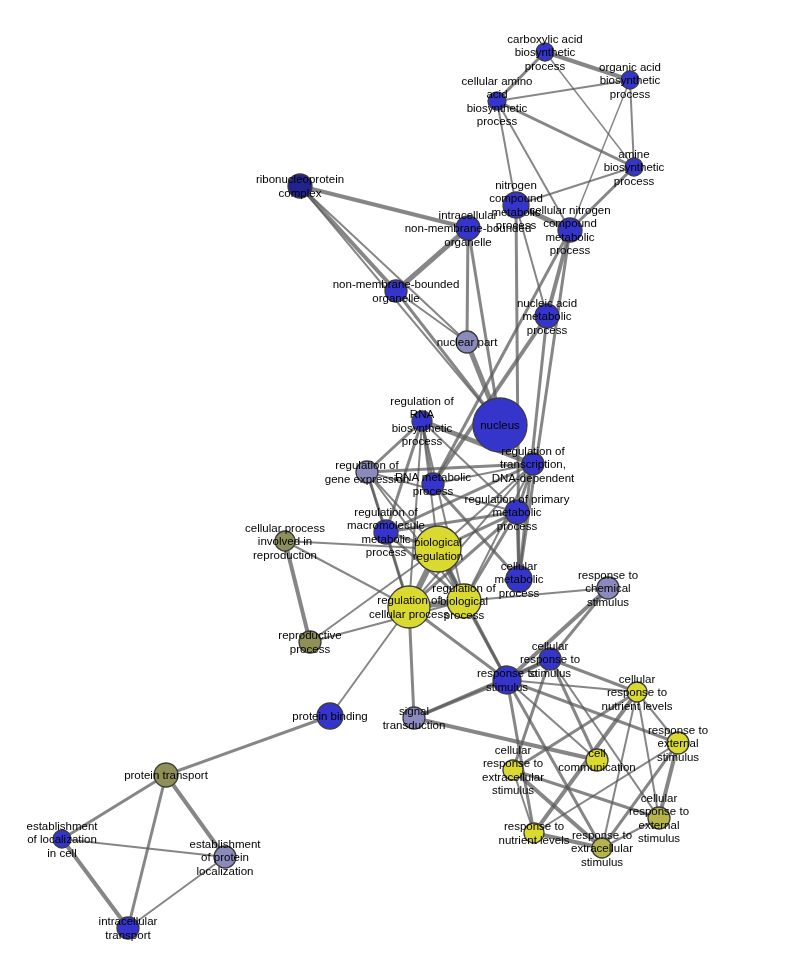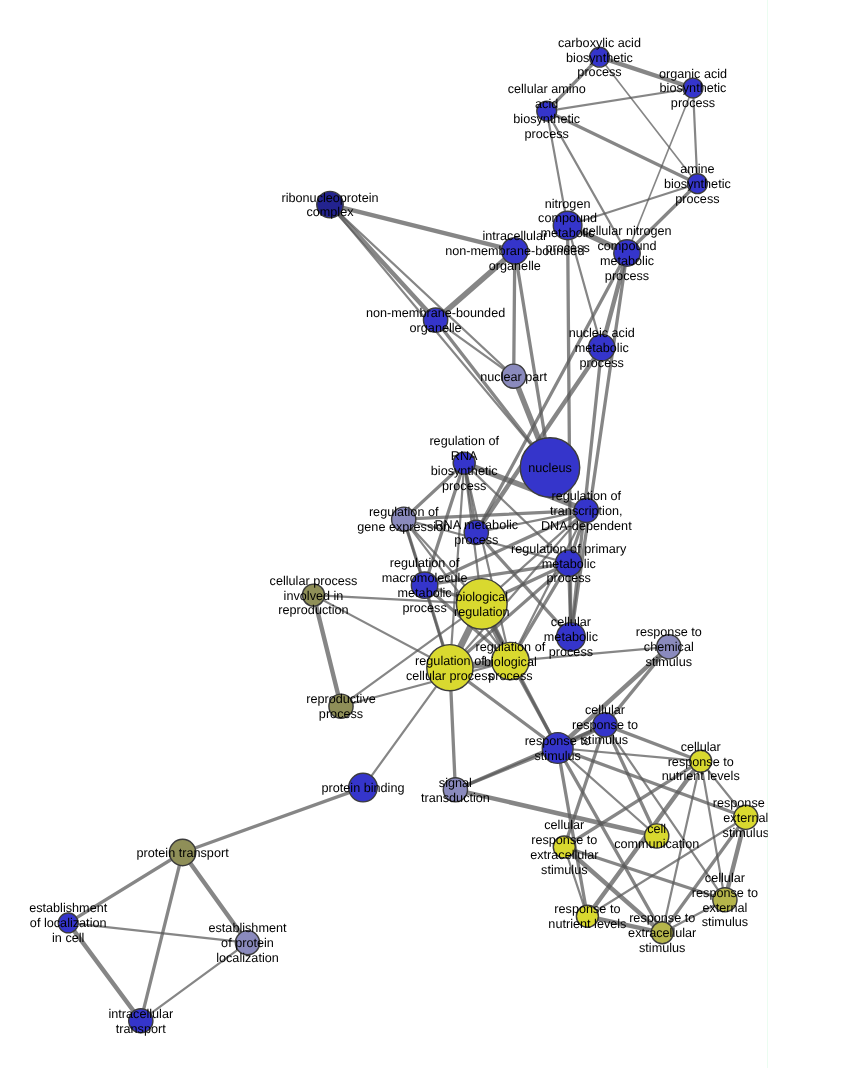--- a/index.html
+++ b/index.html
@@ -1,19 +1,19 @@
 <!DOCTYPE html>
 <html><head>
 <meta charset="utf-8">
 <style>
   html,body{margin:0;padding:0;background:#ffffff;}
   .canvas{
     position:relative;
-    width:698px;height:971px;
-    background:#86efac;
+    width:786px;height:971px;
+    background:#1d4ed8;
     overflow:hidden;
     font-family:"Liberation Sans",sans-serif;
   }
   svg{display:block;}
   .node-label{
     font-family:"Liberation Sans",sans-serif;
     font-size:11.5px;
     fill:#000000;
     text-anchor:middle;
     pointer-events:none;

